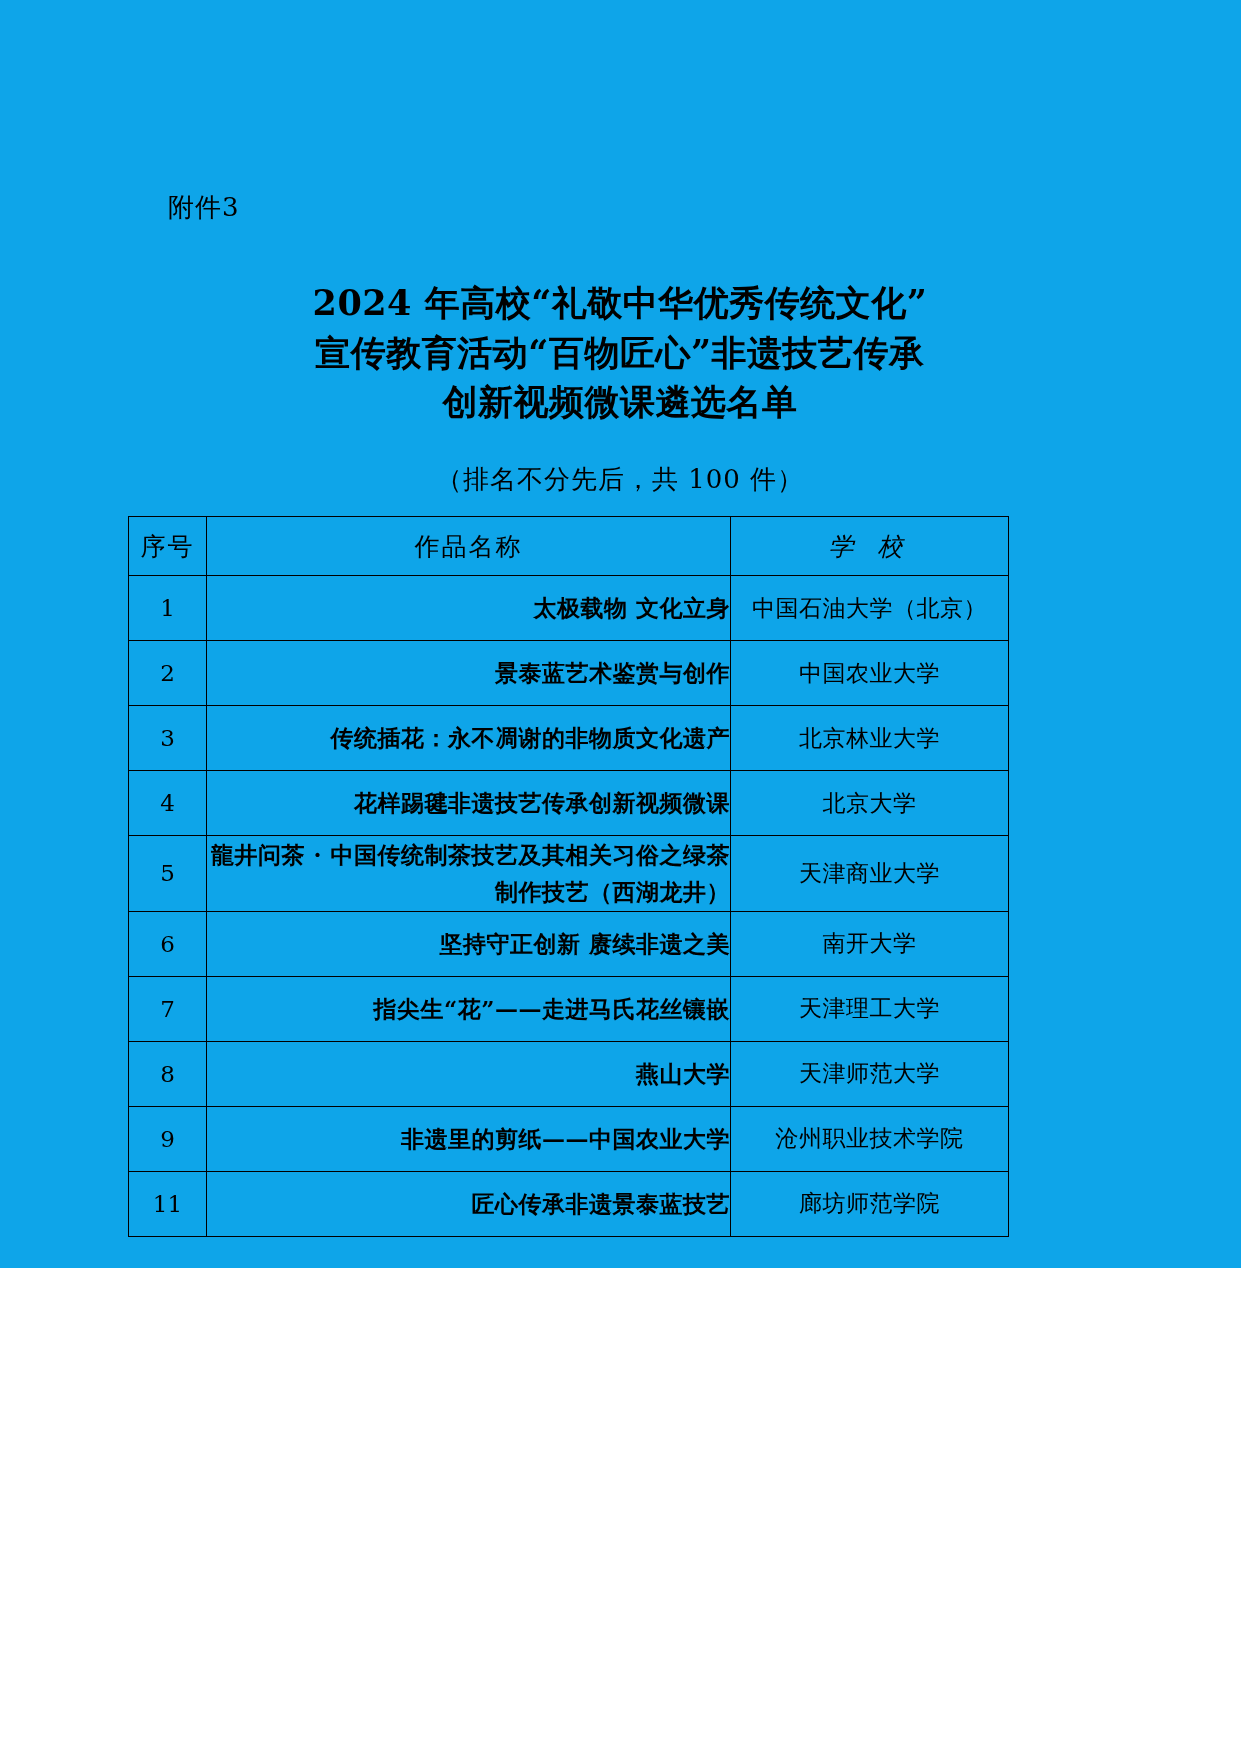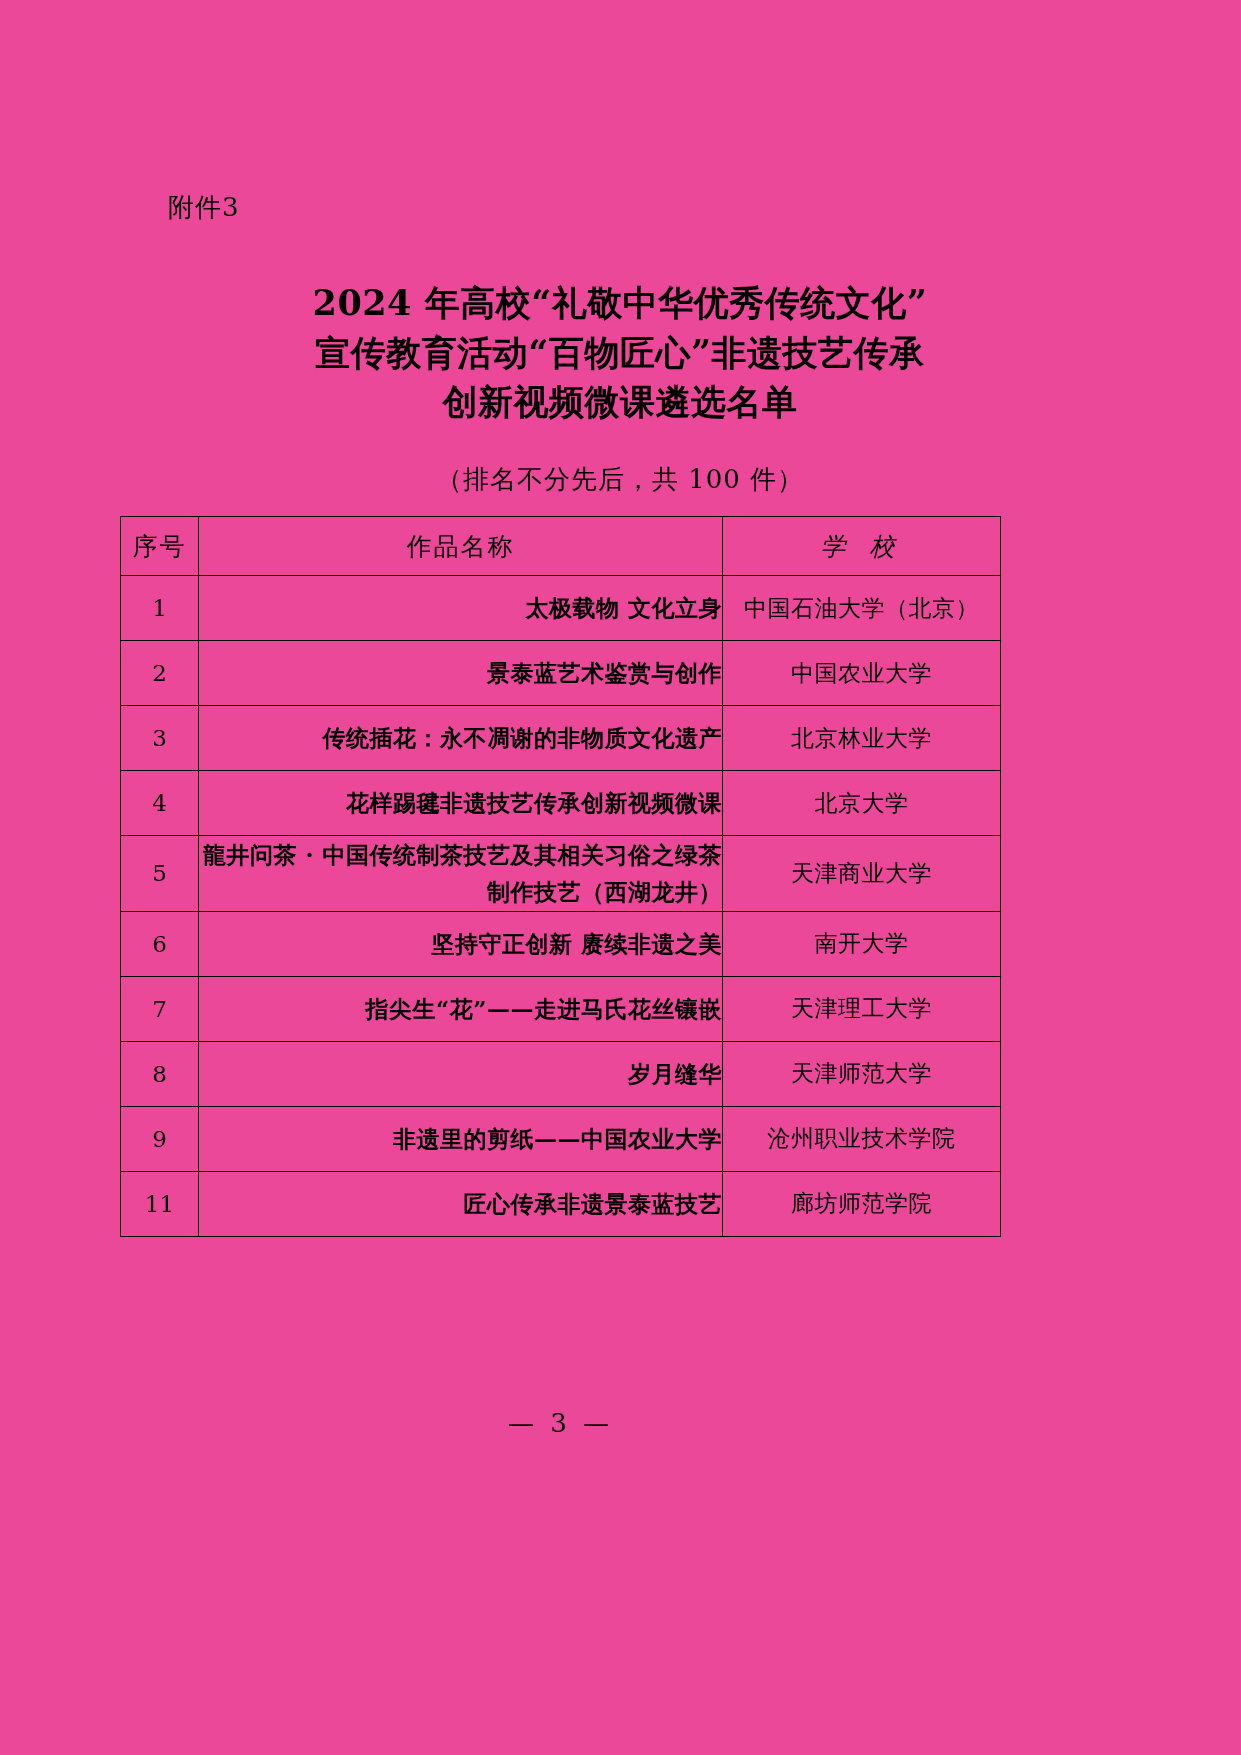--- a/index.html
+++ b/index.html
@@ -2,23 +2,23 @@
 <html><head>
 <meta charset="utf-8">
 <style>
   html, body {
     margin: 0;
     padding: 0;
     background: #ffffff;
   }
   .page {
     width: 1241px;
-    height: 1755px;
+    height: 1268px;
     position: relative;
-    background: #ec4899;
+    background: #0ea5e9;
     font-family: "DejaVu Serif", "Liberation Serif", serif;
     color: #000000;
     box-sizing: border-box;
     overflow: hidden;
     padding-left: 34px;
   }
   .attachment-label {
     position: absolute;
     left: 168px;
     top: 190px;
@@ -42,21 +42,21 @@
     position: absolute;
     left: 190px;
     top: 462px;
     width: 860px;
     text-align: center;
     font-size: 26px;
     letter-spacing: 1px;
   }
   table.list-table {
     position: absolute;
-    left: 120px;
+    left: 128px;
     top: 516px;
     width: 880px;
     border-collapse: collapse;
     table-layout: fixed;
   }
   table.list-table td, table.list-table th {
     border: 1.5px solid #000000;
     padding: 0;
     vertical-align: middle;
   }
@@ -165,21 +165,21 @@
         <td class="cell-title">坚持守正创新  赓续非遗之美</td>
         <td class="cell-school">南开大学</td>
       </tr>
       <tr>
         <td class="cell-no">7</td>
         <td class="cell-title">指尖生“花”——走进马氏花丝镶嵌</td>
         <td class="cell-school">天津理工大学</td>
       </tr>
       <tr>
         <td class="cell-no">8</td>
-        <td class="cell-title">岁月缝华</td>
+        <td class="cell-title">燕山大学</td>
         <td class="cell-school">天津师范大学</td>
       </tr>
       <tr>
         <td class="cell-no">9</td>
         <td class="cell-title">非遗里的剪纸——中国农业大学</td>
         <td class="cell-school">沧州职业技术学院</td>
       </tr>
       <tr>
         <td class="cell-no">11</td>
         <td class="cell-title">匠心传承非遗景泰蓝技艺</td>

